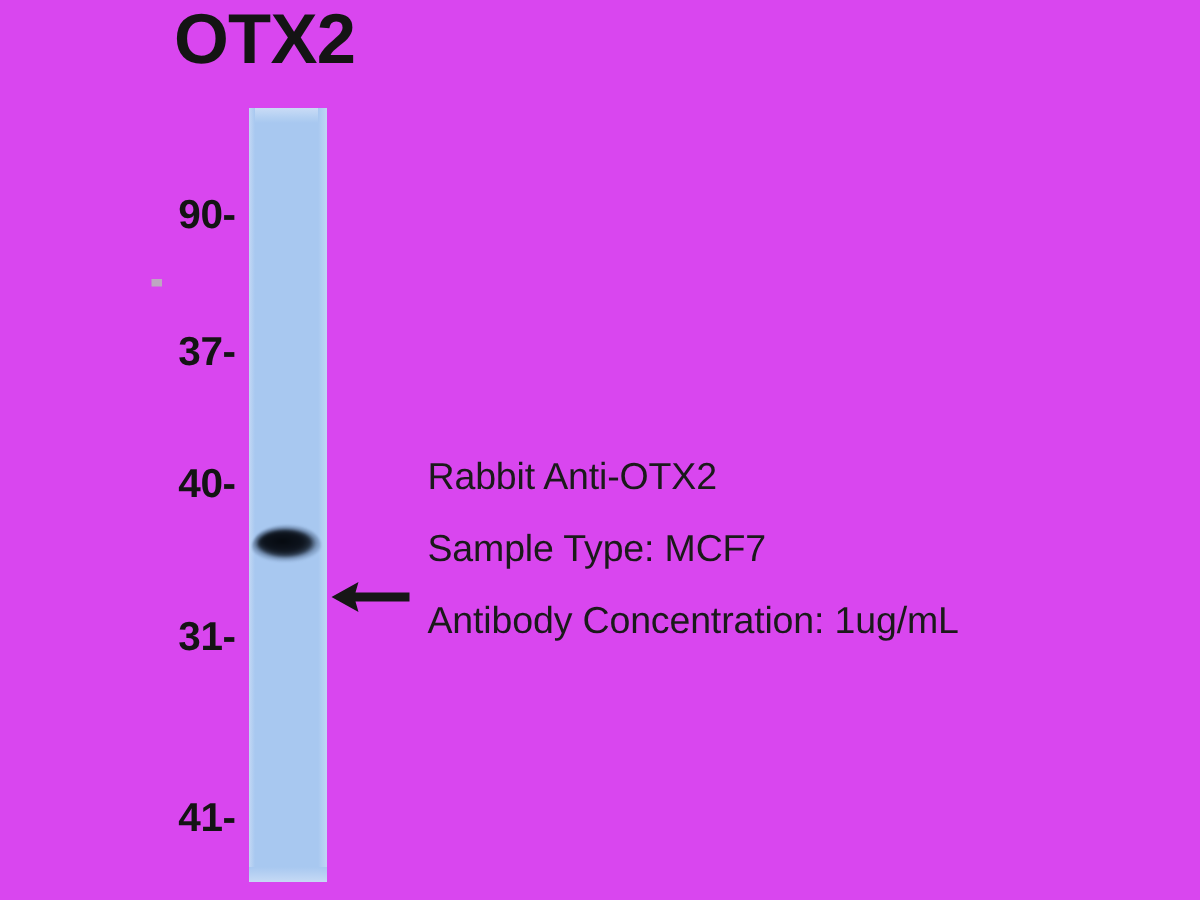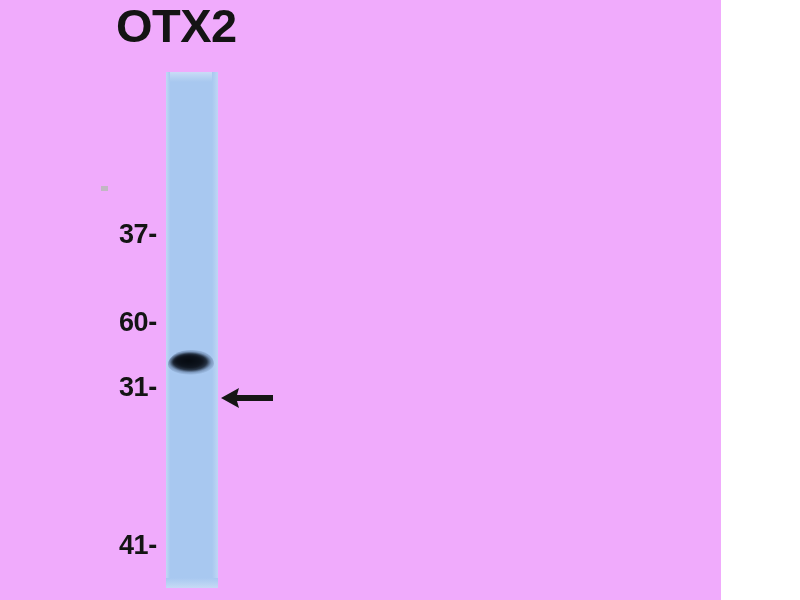--- a/index.html
+++ b/index.html
@@ -6,25 +6,24 @@
   html, body {
     margin: 0;
     padding: 0;
     background: #ffffff;
   }
   body {
     font-family: "Liberation Sans", sans-serif;
   }
   #blot-figure {
     position: relative;
-    width: 684px;
+    width: 800px;
     height: 600px;
-    background: #f0abfc;
+    background: #d946ef;
     overflow: hidden;
-    padding-left: 37px;
   }
 
   
   #figure-title {
     position: absolute;
     left: 116px;
     top: 2px;
     font-family: "Liberation Sans", sans-serif;
     font-size: 47px;
     font-weight: bold;
@@ -163,24 +162,30 @@
 
   <div id="gel-lane"></div>
   <div id="gel-lane-top-edge"></div>
   <div id="gel-lane-left-edge"></div>
   <div id="gel-lane-right-edge"></div>
   <div id="gel-lane-bottom-edge"></div>
 
   <div id="protein-band"></div>
   <div id="protein-band-core"></div>
 
+  <div class="mw-marker" style="top:128px;">90-</div>
   <div class="mw-marker" style="top:219px;">37-</div>
-  <div class="mw-marker" style="top:307px;">60-</div>
-  <div class="mw-marker" style="top:372px;">31-</div>
+  <div class="mw-marker" style="top:307px;">40-</div>
+  <div class="mw-marker" style="top:409px;">31-</div>
   <div class="mw-marker" style="top:530px;">41-</div>
   <div id="mw-faint-tick"></div>
 
   <svg id="band-arrow" viewBox="0 0 54 24">
     <path d="M 1 12 L 19 2 L 17 9 L 53 9 L 53 15 L 17 15 L 19 22 Z" fill="#161616"></path>
   </svg>
 
+  <div id="annotation-block">
+    <div class="annotation-line">Rabbit Anti-OTX2</div>
+    <div class="annotation-line">Sample Type: MCF7</div>
+    <div class="annotation-line">Antibody Concentration: 1ug/mL</div>
+  </div>
 
 </div>
 
 </body></html>

